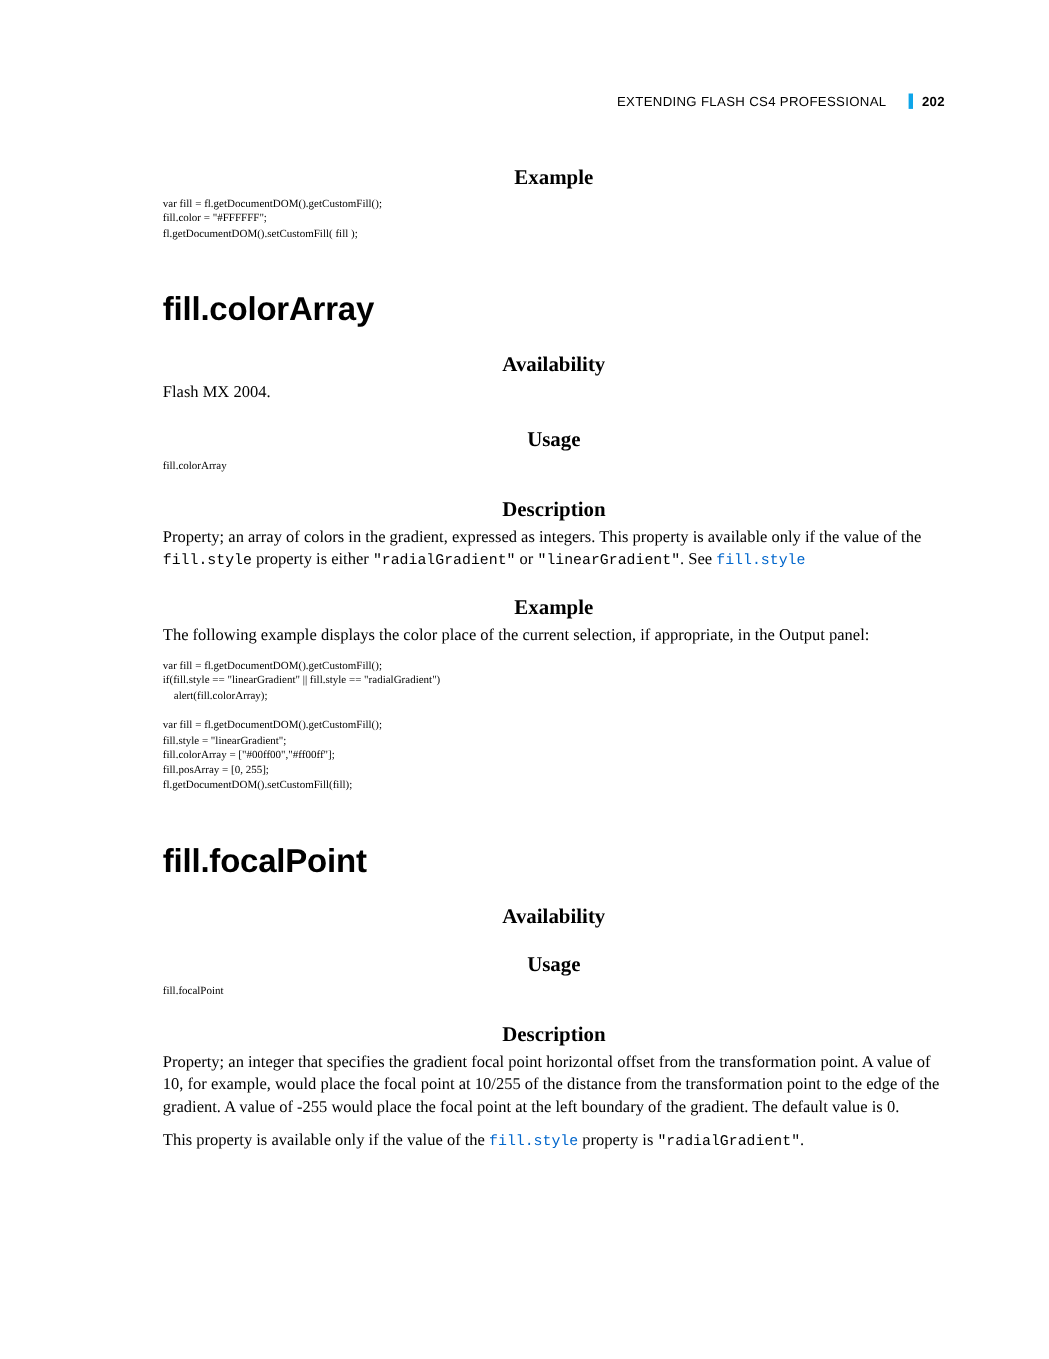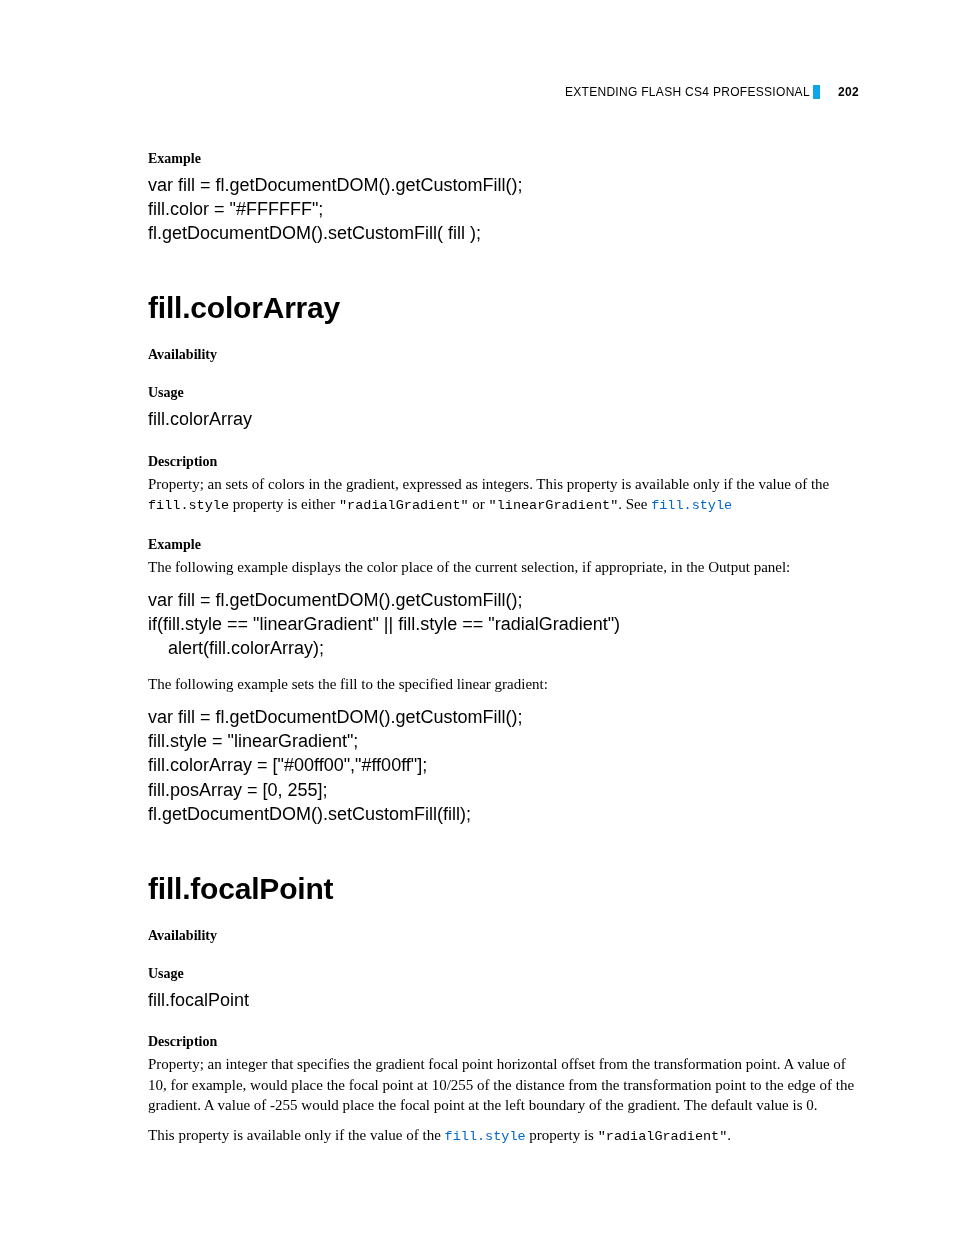--- a/index.html
+++ b/index.html
@@ -21,43 +21,44 @@
     font-family: "Myriad Pro", Arial, Helvetica, sans-serif;
     font-size: 12px;
     line-height: 1.3;
     margin-bottom: 50px;
   }
   .header-line1 {
     letter-spacing: 0.3px;
   }
   .page-num {
     font-weight: 700;
-    border-left: 7px solid #0ea5e9;
-    padding-left: 18px;
-    margin-left: 0;
+    border-left: 4px solid #0ea5e9;
+    padding-left: 8px;
+    margin-left: 17px;
   }
   .header-line2 {
     font-weight: 700;
     padding-right: 28px;
   }
   .sec-heading {
     font-family: "Minion Pro", Georgia, 'Times New Roman', serif;
     font-weight: 700;
-    font-size: 14px;
+    font-size: 19px;
     margin: 22px 0 4px 0;
+    text-align: center;
   }
   .body-text {
     font-family: "Minion Pro", Georgia, 'Times New Roman', serif;
     font-size: 15px;
     line-height: 1.35;
     margin: 2px 0 10px 0;
   }
   pre.code {
-    font-family: Liberation Sans, sans-serif;
-    font-size: 18px;
+    font-family: Liberation Serif, serif;
+    font-size: 10px;
     line-height: 1.35;
     margin: 6px 0 14px 0;
     white-space: pre;
   }
   h1.api-title {
     font-family: "Myriad Pro", Arial, Helvetica, sans-serif;
     font-weight: 800;
     font-size: 30px;
     margin: 46px 0 22px 0;
     letter-spacing: -0.2px;
@@ -86,35 +87,35 @@
   </div>
 
   <div class="sec-heading">Example</div>
   <pre class="code">var fill = fl.getDocumentDOM().getCustomFill();
 fill.color = "#FFFFFF";
 fl.getDocumentDOM().setCustomFill( fill );</pre>
 
   <h1 class="api-title">fill.colorArray</h1>
 
   <div class="sec-heading">Availability</div>
+  <p class="body-text">Flash MX 2004.</p>
 
   <div class="sec-heading">Usage</div>
   <pre class="code">fill.colorArray</pre>
 
   <div class="sec-heading">Description</div>
   <p class="body-text">
-    <span>Property; an sets of colors in the gradient, expressed as integers. This property is available only if the value of the </span><code class="inline">fill.style</code><span> property is either </span><code class="inline">"radialGradient"</code><span> or </span><code class="inline">"linearGradient"</code><span>. See </span><a class="link" href="#">fill.style</a>
+    <span>Property; an array of colors in the gradient, expressed as integers. This property is available only if the value of the </span><code class="inline">fill.style</code><span> property is either </span><code class="inline">"radialGradient"</code><span> or </span><code class="inline">"linearGradient"</code><span>. See </span><a class="link" href="#">fill.style</a>
   </p>
 
   <div class="sec-heading">Example</div>
   <p class="body-text">The following example displays the color place of the current selection, if appropriate, in the Output panel:</p>
   <pre class="code">var fill = fl.getDocumentDOM().getCustomFill();
 if(fill.style == "linearGradient" || fill.style == "radialGradient")
     alert(fill.colorArray);</pre>
-  <p class="body-text">The following example sets the fill to the specified linear gradient:</p>
   <pre class="code">var fill = fl.getDocumentDOM().getCustomFill();
 fill.style = "linearGradient";
 fill.colorArray = ["#00ff00","#ff00ff"];
 fill.posArray = [0, 255];
 fl.getDocumentDOM().setCustomFill(fill);</pre>
 
   <h1 class="api-title">fill.focalPoint</h1>
 
   <div class="sec-heading">Availability</div>
 

